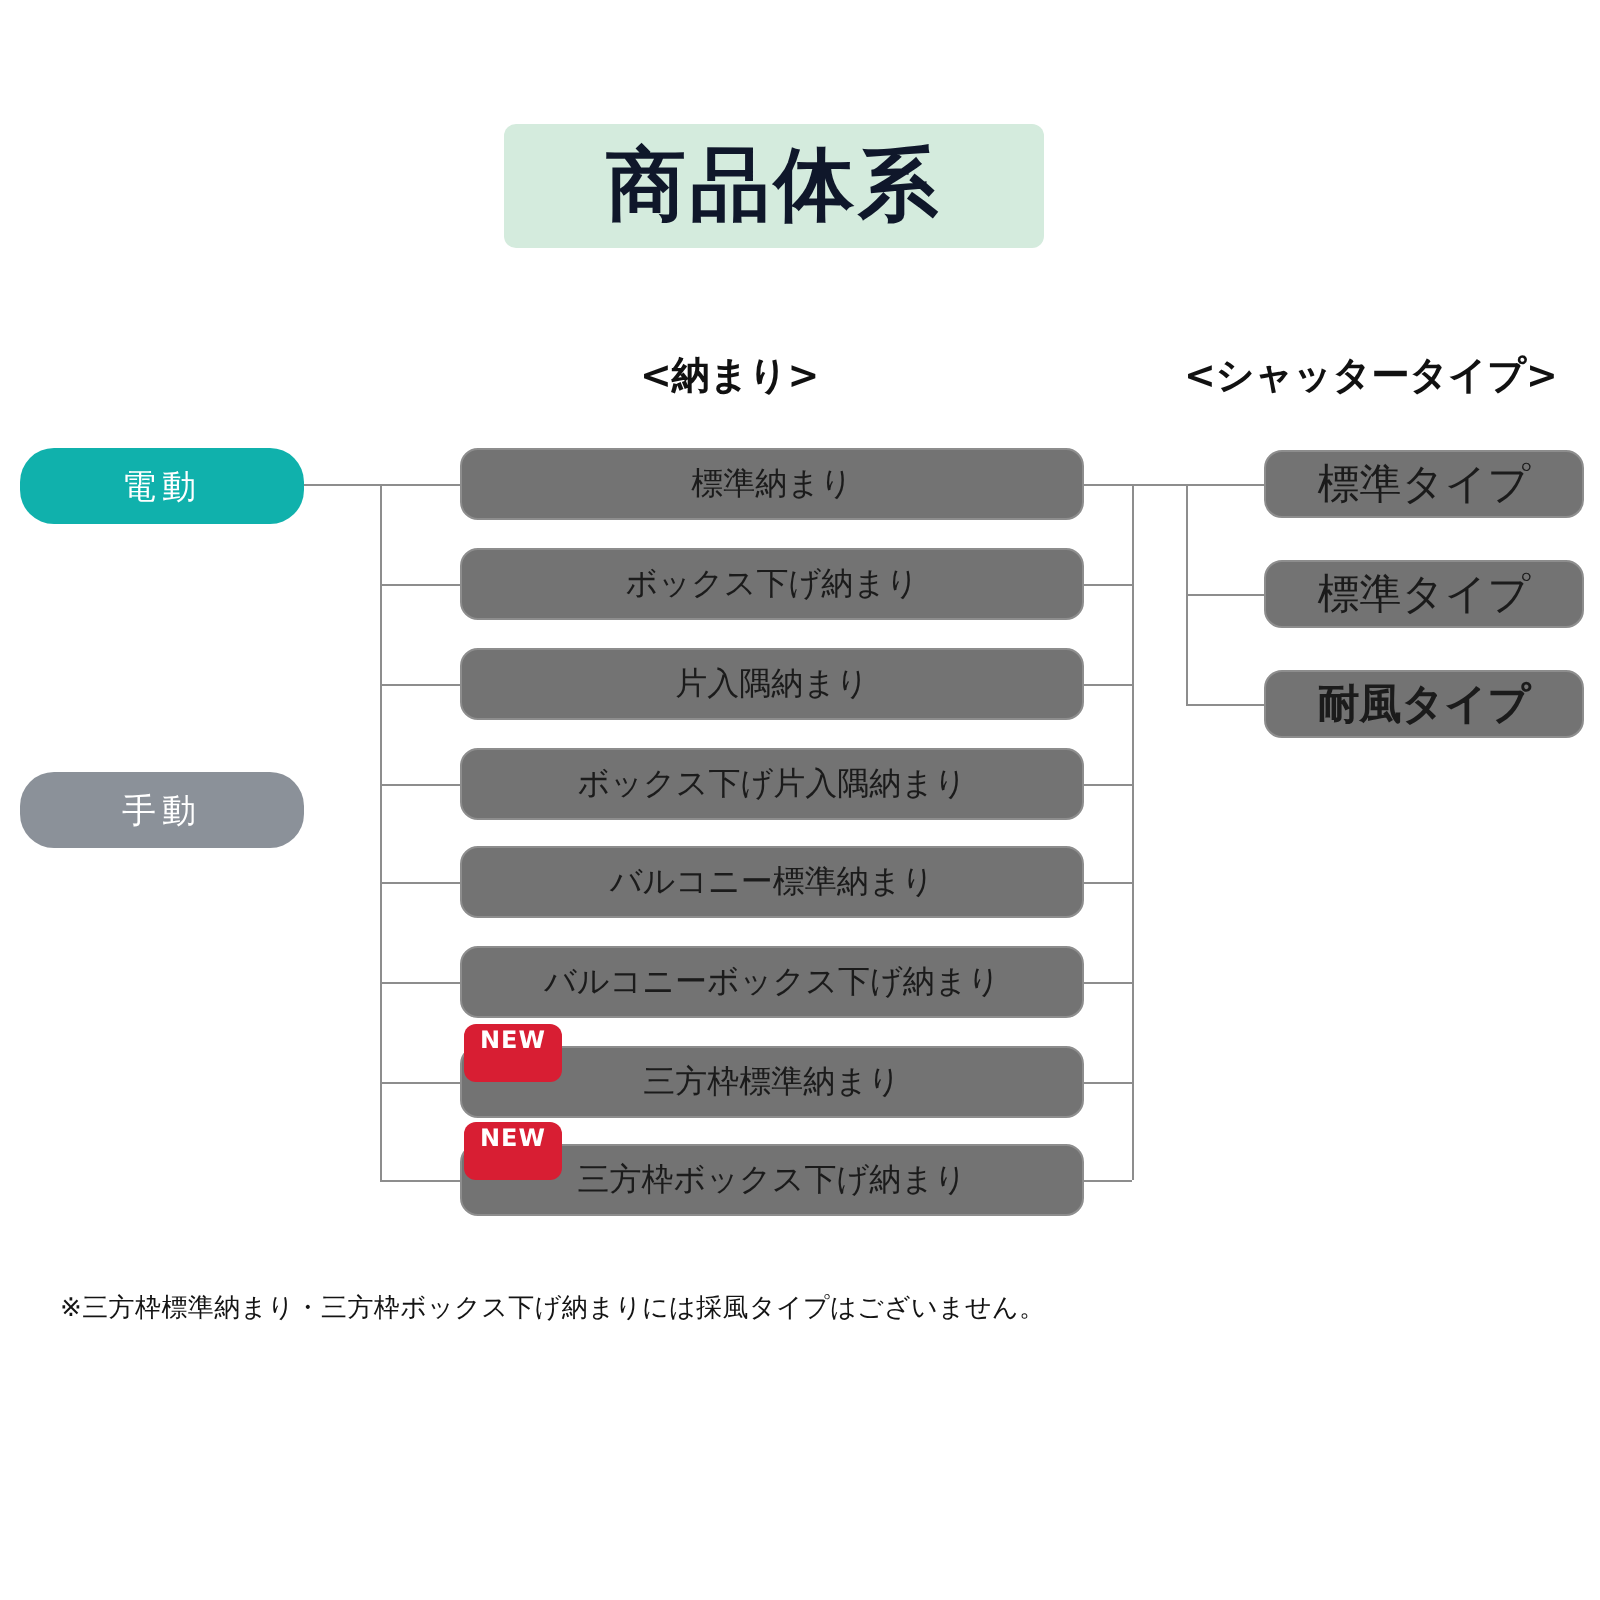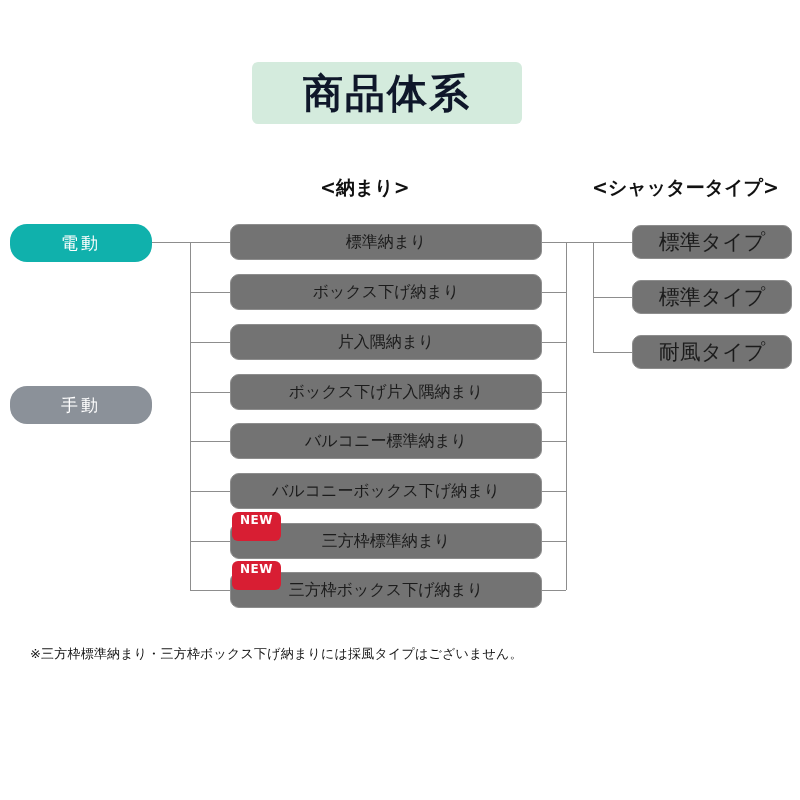--- a/index.html
+++ b/index.html
@@ -150,19 +150,19 @@
   <div class="ln h" style="left:593px;top:242px;width:39px;"></div>
   <div class="ln h" style="left:593px;top:297px;width:39px;"></div>
   <div class="ln h" style="left:593px;top:352px;width:39px;"></div>
 
   <div class="node right" style="top:225px;">
     <span>標準タイプ</span>
   </div>
   <div class="node right" style="top:280px;">
     <span>標準タイプ</span>
   </div>
-  <div class="node right" style="top:335px;">
+  <div class="node right" style="top:335px;font-weight:bold;">
     <span>耐風タイプ</span>
   </div>
 
   <div id="footnote">※三方枠標準納まり・三方枠ボックス下げ納まりには採風タイプはございません。</div>
 
 </div>
 
 </body></html>

